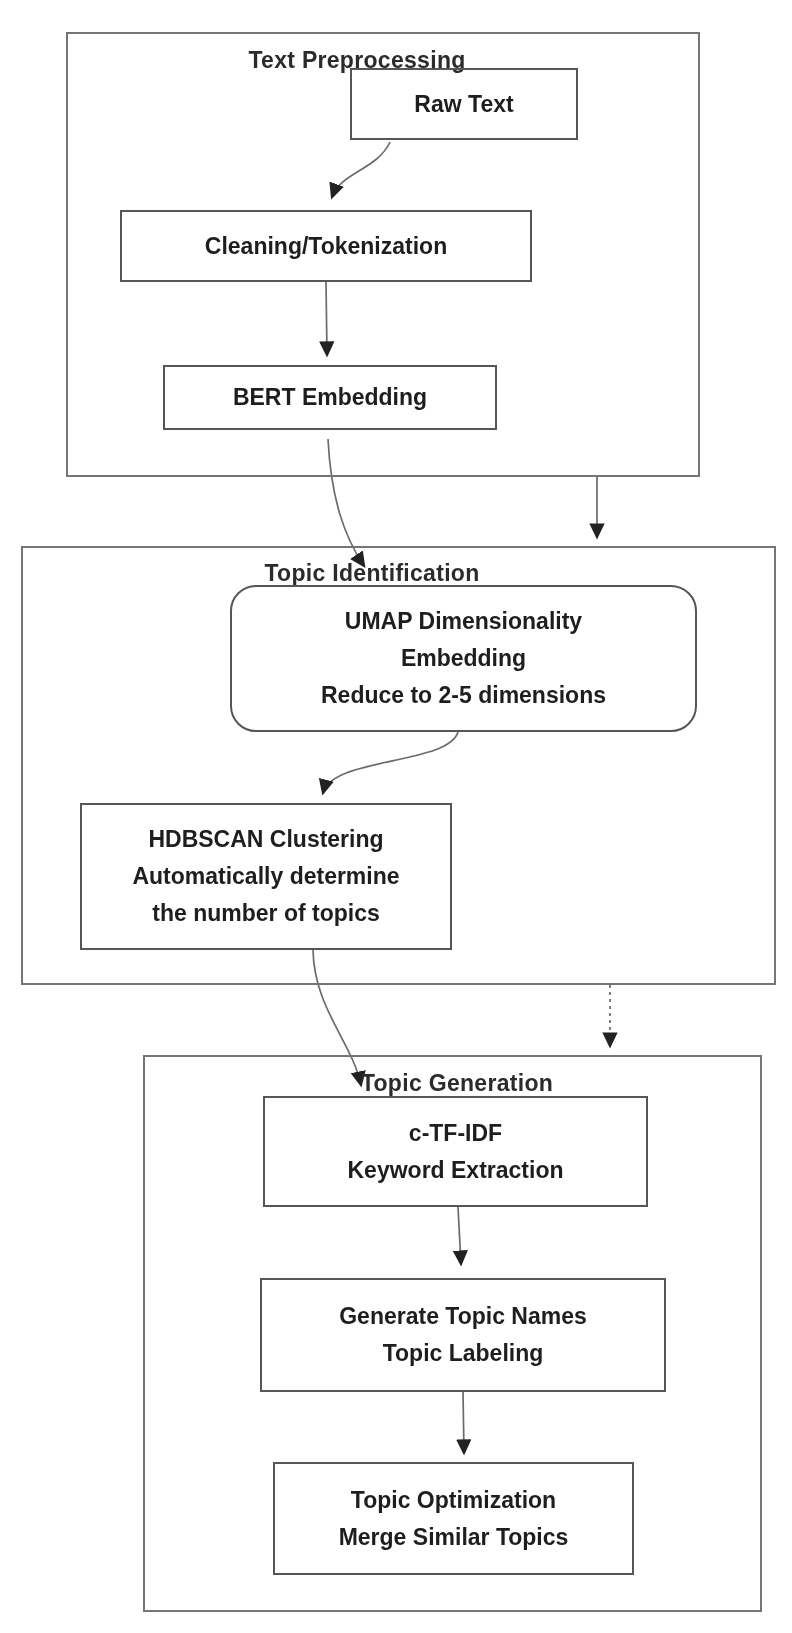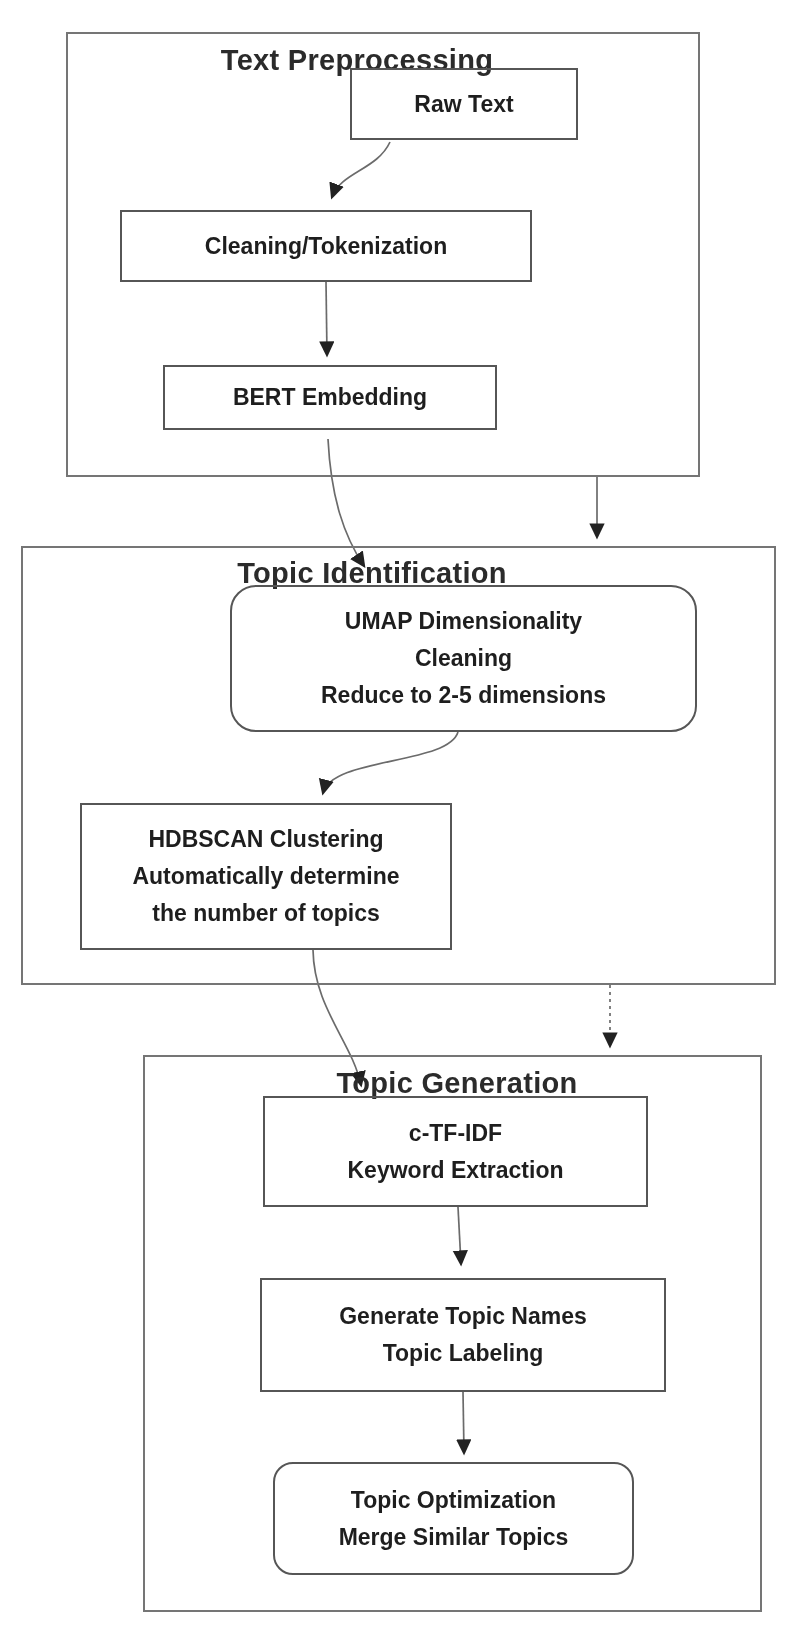--- a/index.html
+++ b/index.html
@@ -25,21 +25,21 @@
   .section {
     position: absolute;
     border: 2px solid #757575;
     background: transparent;
     box-sizing: border-box;
   }
   .section-title {
     position: absolute;
     transform: translate(-50%, -50%);
     white-space: nowrap;
-    font-size: 29px;
+    font-size: 23px;
     font-weight: 700;
     color: #2b2b2b;
     letter-spacing: 0.3px;
   }
   .node {
     position: absolute;
     border: 2px solid #565656;
     background: transparent;
     box-sizing: border-box;
     display: flex;
@@ -95,21 +95,21 @@
   <div class="node" style="left:163px; top:365px; width:334px; height:65px;">
     <div class="node-line">BERT Embedding</div>
   </div>
 
   <div class="section" style="left:21px; top:546px; width:755px; height:439px;">
     <div class="section-title" style="left:349px; top:25px;">Topic Identification</div>
   </div>
 
   <div class="node" style="left:230px; top:585px; width:467px; height:147px;border-radius:26px;">
     <div class="node-line">UMAP Dimensionality</div>
-    <div class="node-line">Cleaning</div>
+    <div class="node-line">Embedding</div>
     <div class="node-line">Reduce to 2-5 dimensions</div>
   </div>
 
   <div class="node" style="left:80px; top:803px; width:372px; height:147px;">
     <div class="node-line">HDBSCAN Clustering</div>
     <div class="node-line">Automatically determine</div>
     <div class="node-line">the number of topics</div>
   </div>
 
   <div class="section" style="left:143px; top:1055px; width:619px; height:557px;">
@@ -119,18 +119,18 @@
   <div class="node" style="left:263px; top:1096px; width:385px; height:111px;">
     <div class="node-line">c-TF-IDF</div>
     <div class="node-line">Keyword Extraction</div>
   </div>
 
   <div class="node" style="left:260px; top:1278px; width:406px; height:114px;">
     <div class="node-line">Generate Topic Names</div>
     <div class="node-line">Topic Labeling</div>
   </div>
 
-  <div class="node" style="left:273px; top:1462px; width:361px; height:113px;border-radius:20px;">
+  <div class="node" style="left:273px; top:1462px; width:361px; height:113px;">
     <div class="node-line">Topic Optimization</div>
     <div class="node-line">Merge Similar Topics</div>
   </div>
 
 </div>
 
 </body></html>

